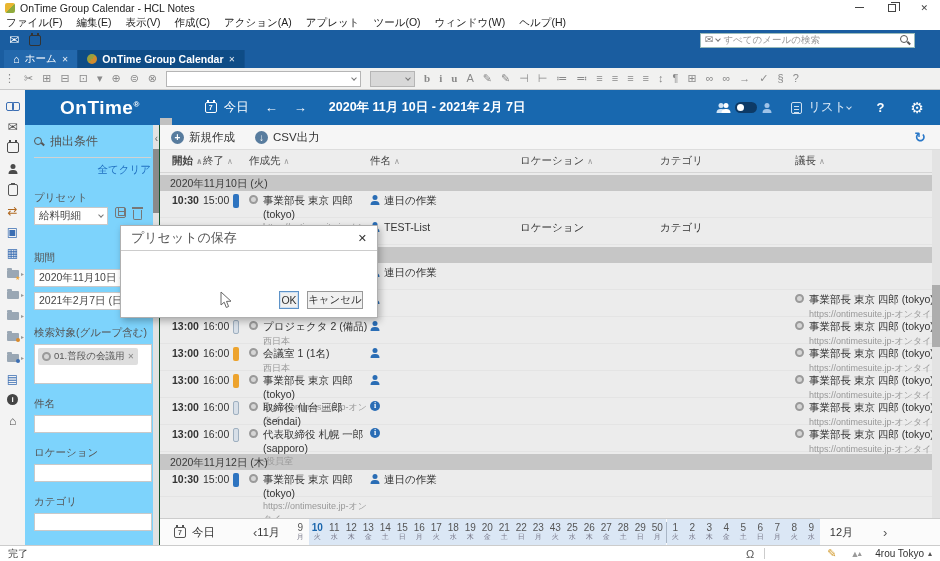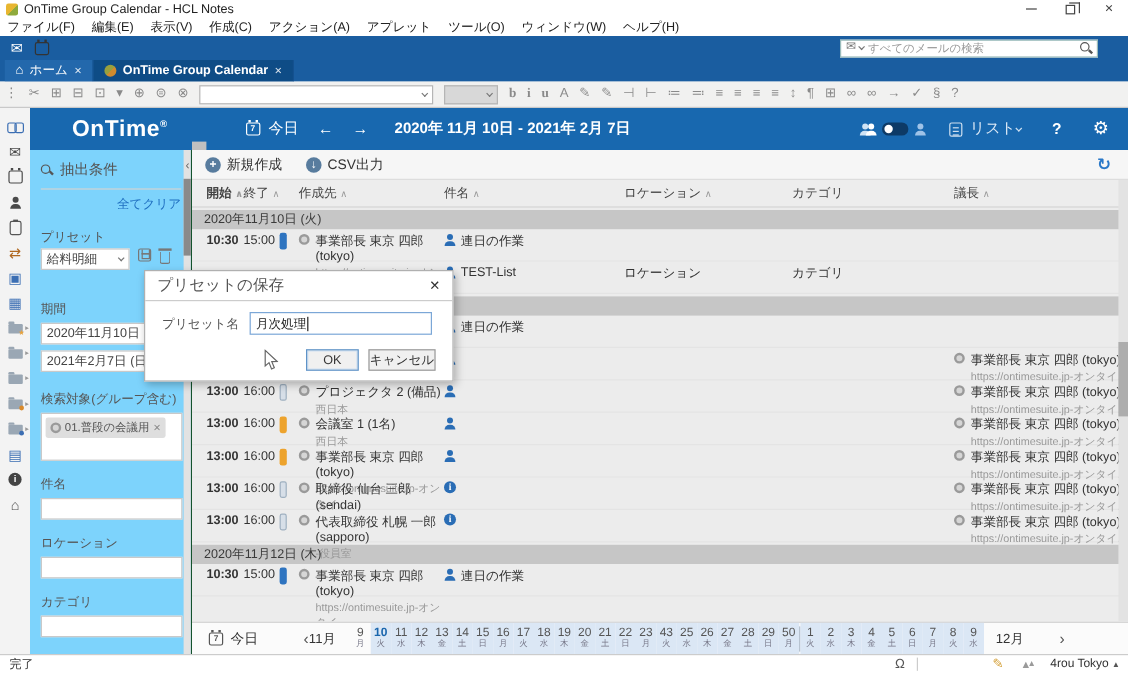--- a/index.html
+++ b/index.html
@@ -162,21 +162,21 @@
 
 #dialog{position:absolute;left:120px;top:225px;width:258px;height:93px;background:#fff;border:1px solid #b0b0b0;box-shadow:2px 3px 7px rgba(0,0,0,.28);z-index:50}
 .dlg-title{height:25px;display:flex;align-items:center;justify-content:space-between;padding:0 10px;border-bottom:1px solid #ccc;font-size:13px;color:#555}
 .dlg-x{font-size:11px;color:#333;font-weight:bold}
 .dlg-body{padding:9px 12px 0 14px;display:flex;align-items:center;gap:9px}
 .dlg-lbl{font-size:10.5px;color:#555}
 .dlg-input{width:152px;height:19px;border:1px solid #7ba7d7;background:#fff;font-size:10.5px;color:#222;display:flex;align-items:center;padding:0 4px}
 .caret{display:inline-block;width:1px;height:12px;background:#222;margin-left:1px}
 .dlg-btns{position:absolute;right:14px;bottom:8px;display:flex;gap:8px}
 .btn{height:18px;background:#f0f0f0;border:1px solid #999;font-size:10.5px;color:#333;display:flex;align-items:center;justify-content:center}
-.btn.ok{width:44px;border-color:#5e93c8;box-shadow:0 0 0 1px #cfe0f2 inset}
+.btn.ok{width:20px;border-color:#5e93c8;box-shadow:0 0 0 1px #cfe0f2 inset}
 .btn.cancel{width:56px}
 #cursor{position:absolute;left:220px;top:291px;z-index:60}
 </style>
 </head>
 <body>
 
 <div id="titlebar">
   <span class="appico"></span>
   <span class="ttl">OnTime Group Calendar - HCL Notes</span>
   <span class="wctrls">
@@ -786,27 +786,20 @@
     <span class="user">4rou Tokyo</span>
     <span class="upchev">▴</span>
   </span>
 </div>
 
 <div id="dialog">
   <div class="dlg-title">
     <span>プリセットの保存</span>
     <span class="dlg-x">✕</span>
   </div>
-  <div class="dlg-body">
-    <span class="dlg-lbl">プリセット名</span>
-    <span class="dlg-input">
-        <span>月次処理</span>
-        <span class="caret"></span>
-      </span>
-  </div>
   <div class="dlg-btns">
     <span class="btn ok">OK</span>
     <span class="btn cancel">キャンセル</span>
   </div>
 </div>
 
 <svg id="cursor" width="12" height="18" viewBox="0 0 12 18">
   <path d="M1,1 L1,14 L4.2,11.2 L6.3,16.5 L8.6,15.5 L6.5,10.4 L11,10.2 Z" fill="#fff" stroke="#666" stroke-width="1"></path>
 </svg>
 

